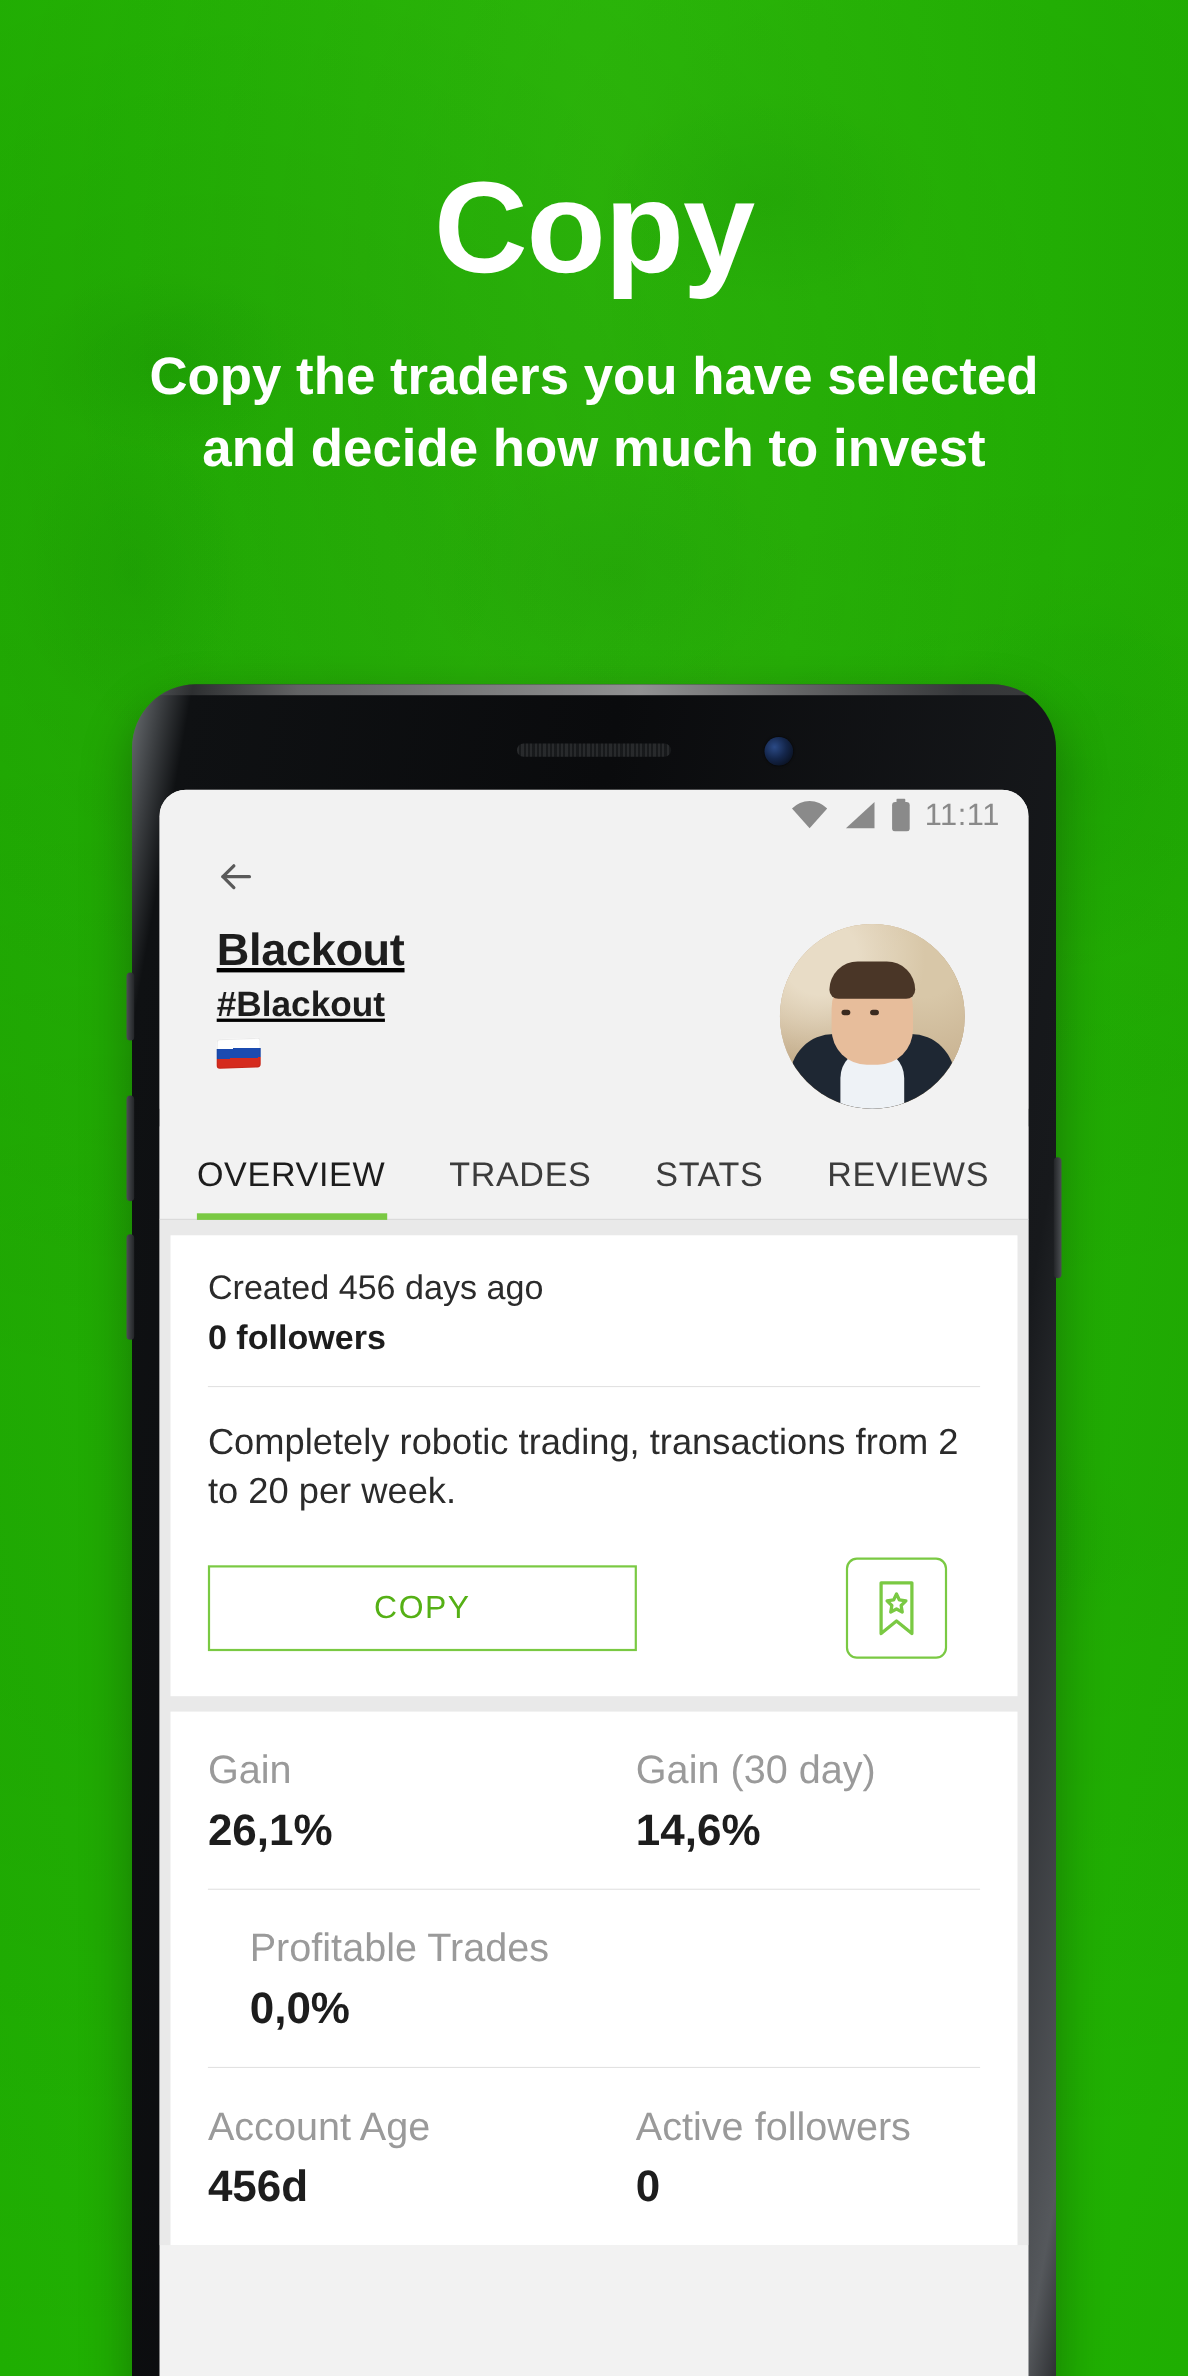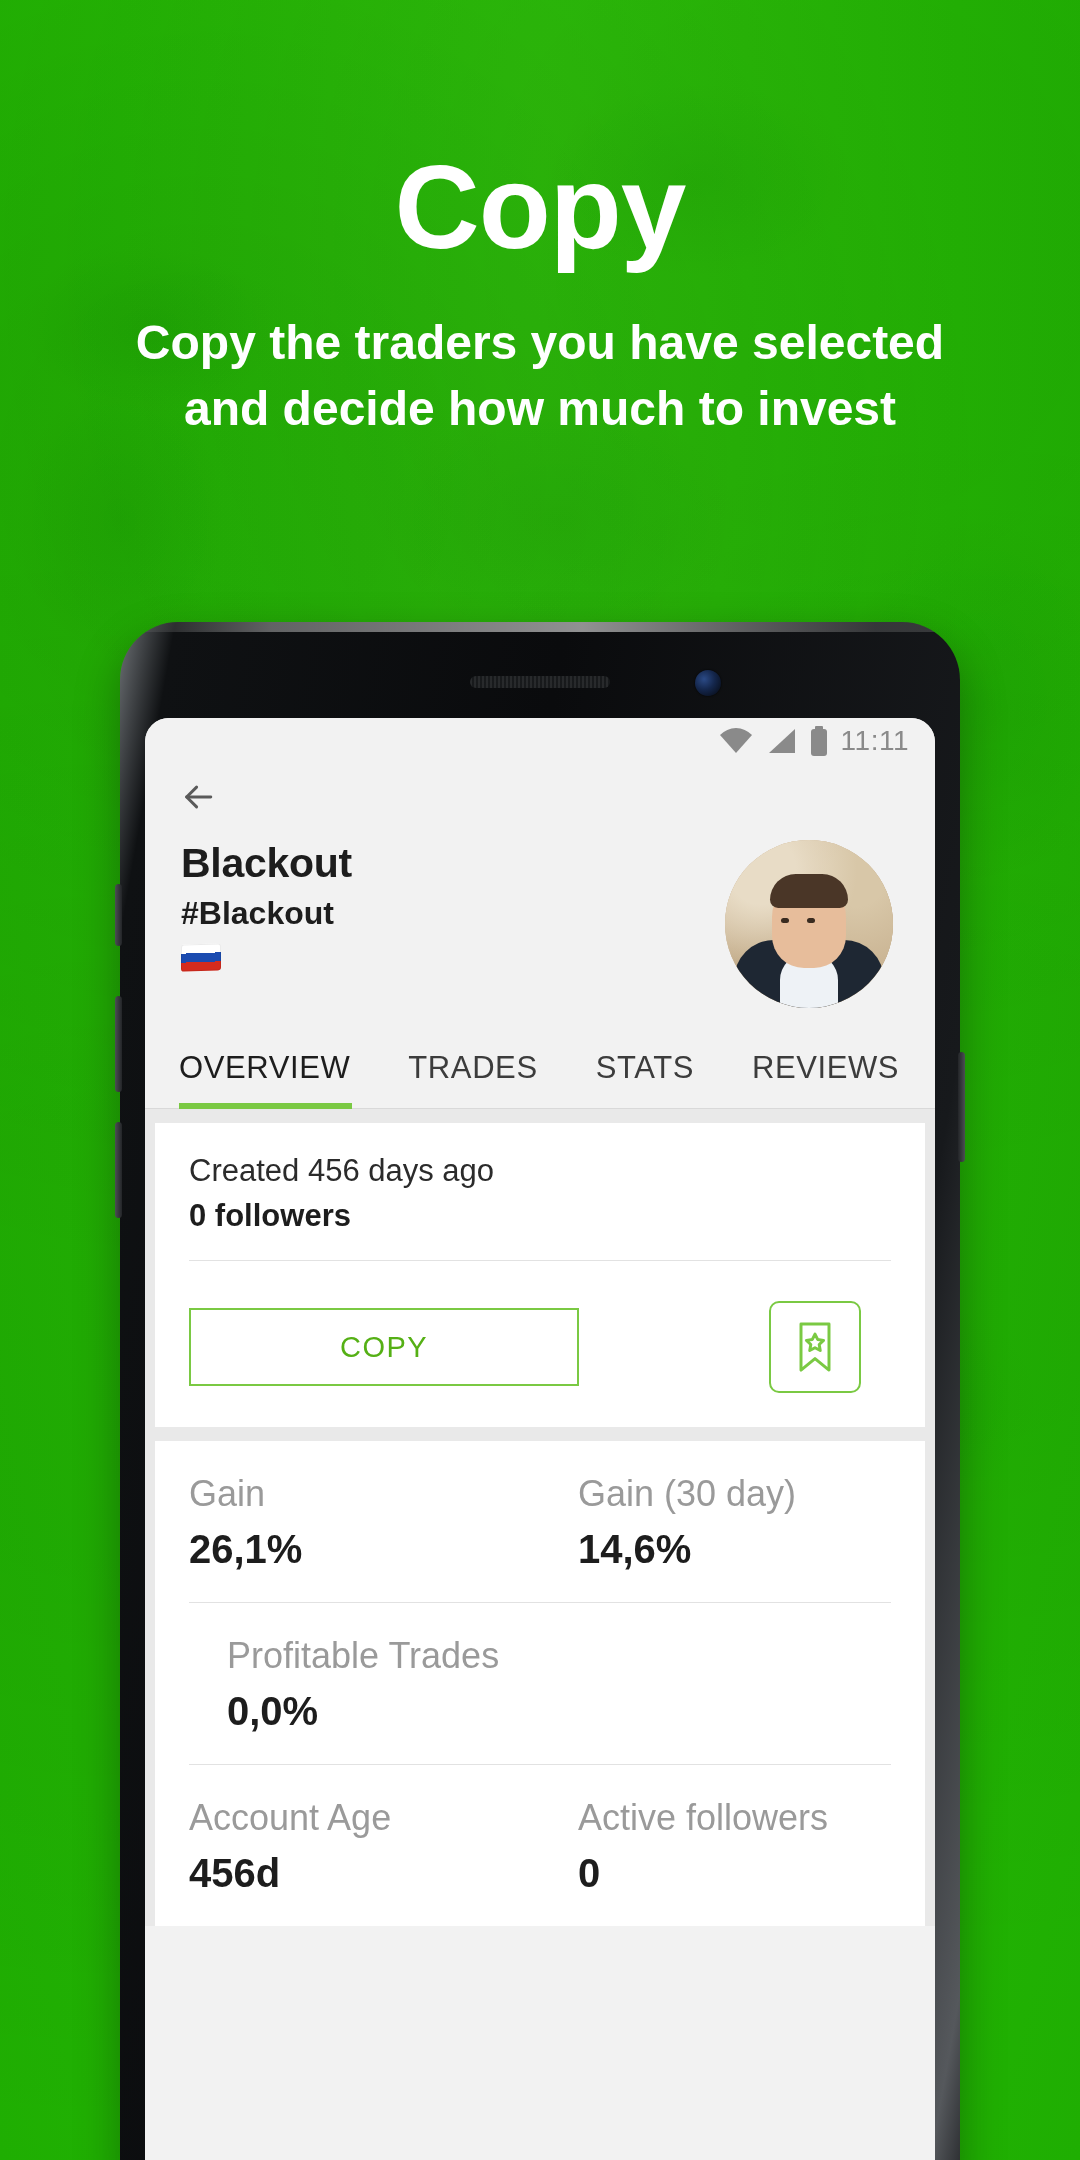--- a/index.html
+++ b/index.html
@@ -98,21 +98,21 @@
 
   
   .statusbar{
     height:46px; display:flex; align-items:center; justify-content:flex-end;
     padding-right:26px; gap:12px; background:#f2f2f2;
   }
   .sb-ico{ display:block; }
   .sb-time{ color:#8a8a8a; font-size:28px; letter-spacing:.5px; }
 
   
-  .appbar{ background:#f2f2f2; padding:0 36px; }
+  .appbar{ background:#f2f2f2; padding:0 52px;text-decoration:underline; }
   .backrow{ height:66px; display:flex; align-items:center; }
   .back-arrow{ width:34px; height:34px; display:block; cursor:pointer; }
 
   .profile{
     display:flex; align-items:flex-start; justify-content:space-between;
     padding-top:10px;
   }
   .pname{ font-size:41px; font-weight:bold; color:#1d1d1d; letter-spacing:-.3px; }
   .ptag{ font-size:32px; font-weight:bold; color:#1d1d1d; margin-top:8px; }
   .pflag{ margin-top:12px; font-size:28px; line-height:1; }
@@ -298,20 +298,21 @@
       <div class="tab">REVIEWS</div>
       <div class="tab cut">OTH</div>
     </div>
 
     <div class="sheet">
 
       <div class="card">
         <div class="meta-created">Created 456 days ago</div>
         <div class="meta-followers">0 followers</div>
         <div class="divider"></div>
+        <div class="desc">Completely robotic trading, transactions from 2 to 20 per week.</div>
         <div class="actions">
           <div class="copy-btn">COPY</div>
           <div class="bookmark-btn">
             <svg width="42" height="54" viewBox="0 0 24 30" fill="none" stroke="#7ac943" stroke-width="1.7" stroke-linejoin="round" stroke-linecap="round">
               <path d="M4 1.8 h16 v26.4 l-8 -6.6 l-8 6.6 Z"></path>
               <path d="M12 7.6 l1.5 3.1 3.4 .5 -2.5 2.4 .6 3.4 -3 -1.6 -3 1.6 .6 -3.4 -2.5 -2.4 3.4 -.5 Z"></path>
             </svg>
           </div>
         </div>
       </div>

